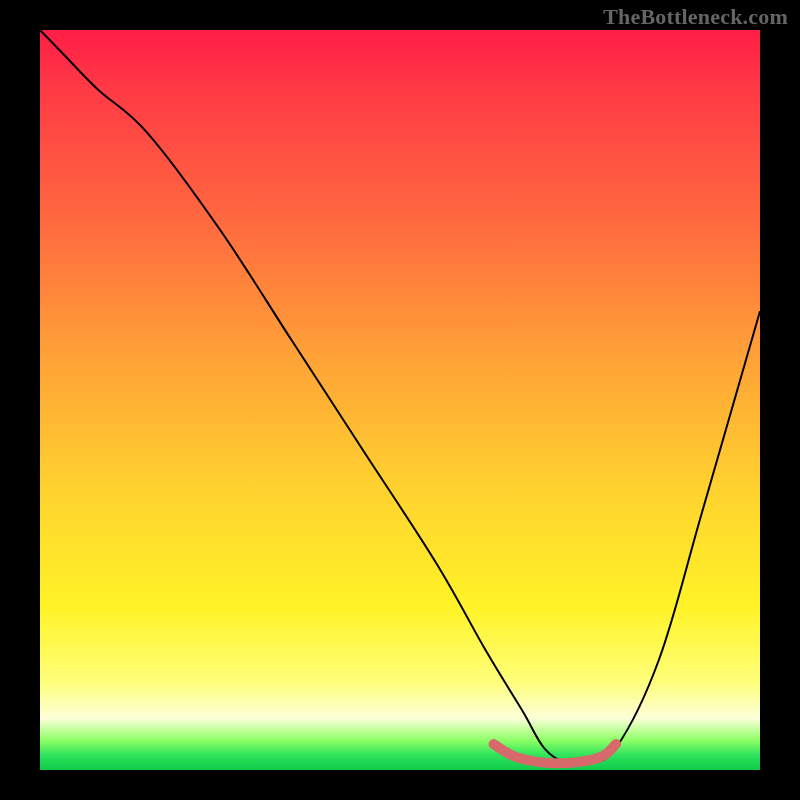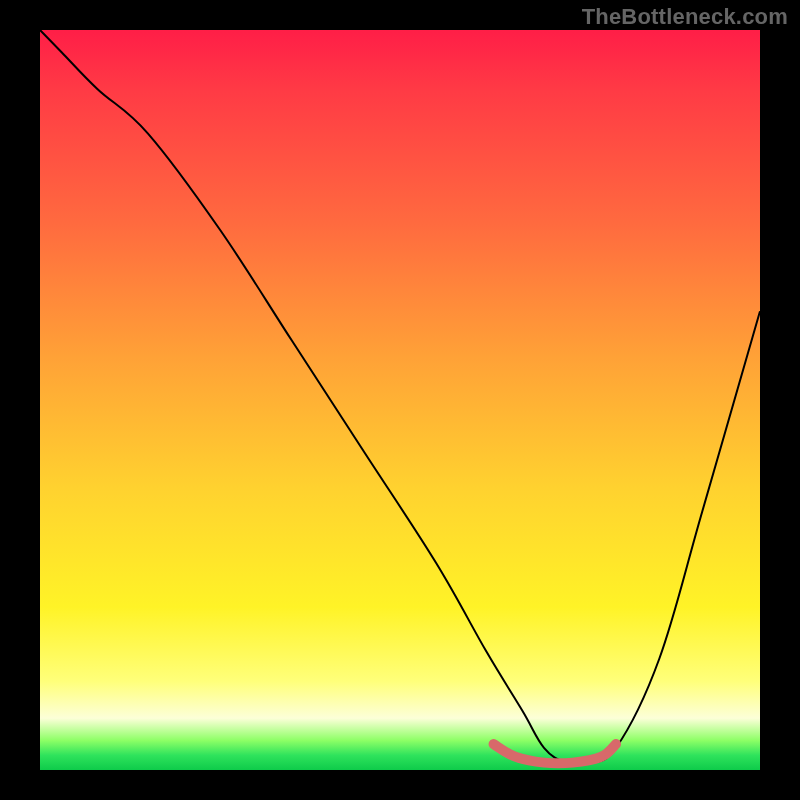--- a/index.html
+++ b/index.html
@@ -13,21 +13,21 @@
   .outer {
     position: relative;
     width: 800px;
     height: 800px;
     background: #000;
   }
   .watermark {
     position: absolute;
     top: 4px;
     right: 12px;
-    font-family: Liberation Sans, sans-serif;
+    font-family: Liberation Serif, serif;
     font-size: 22px;
     font-weight: 600;
     color: #656565;
     letter-spacing: 0.2px;
   }
   .plot {
     position: absolute;
     left: 40px;
     top: 30px;
     width: 720px;

